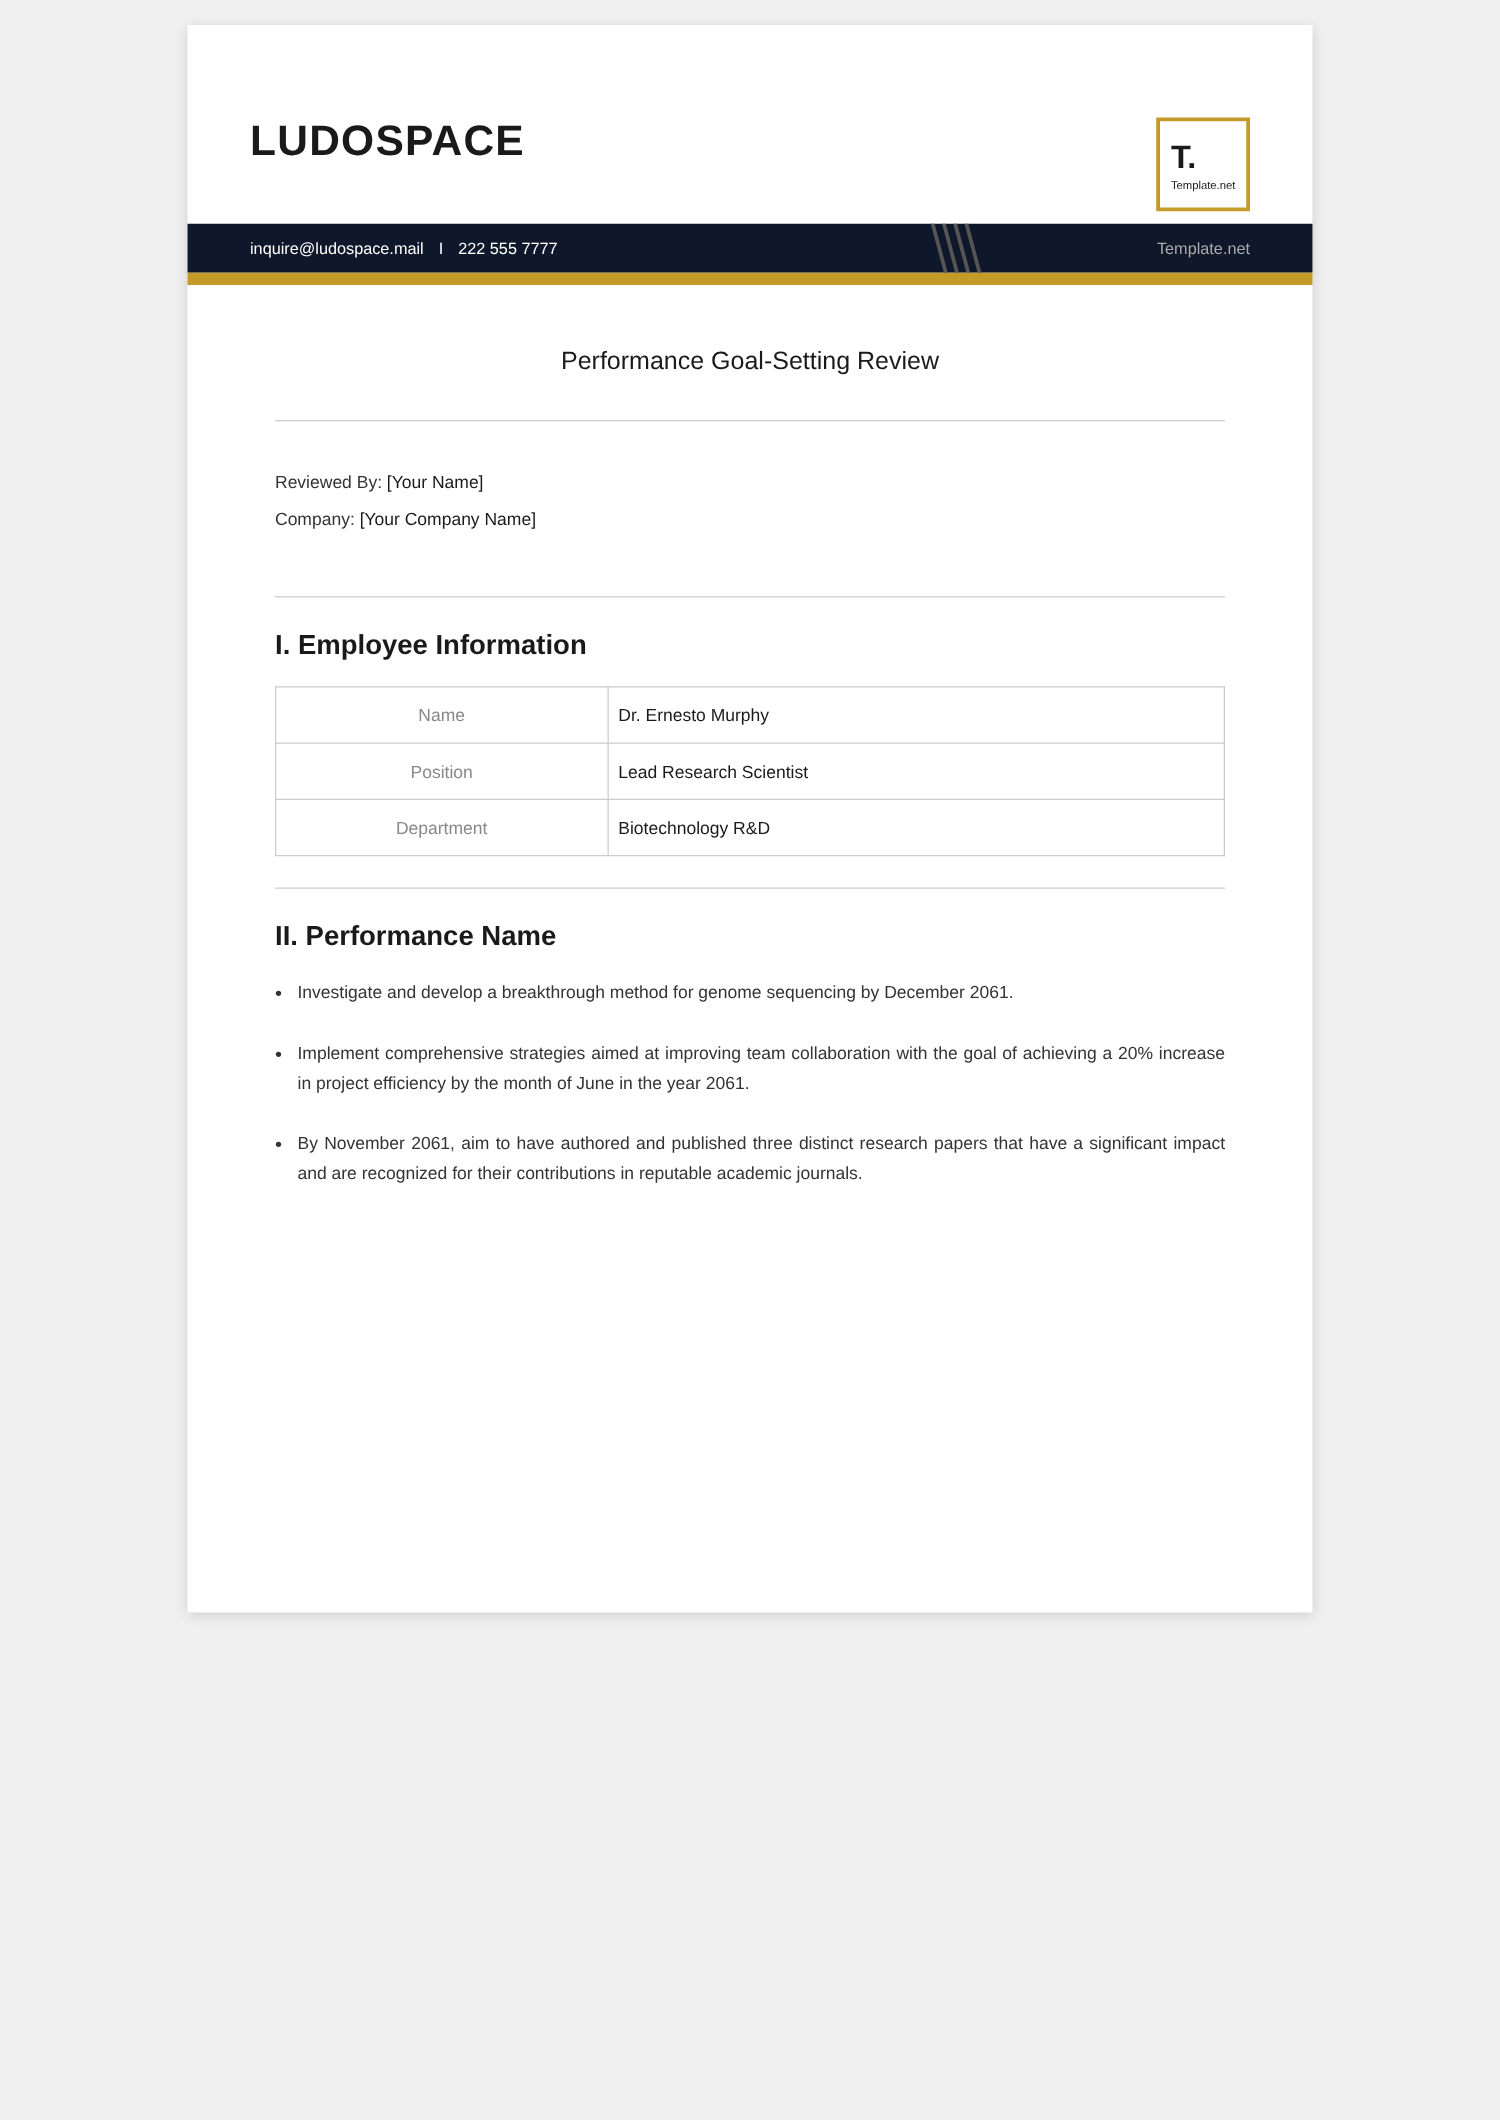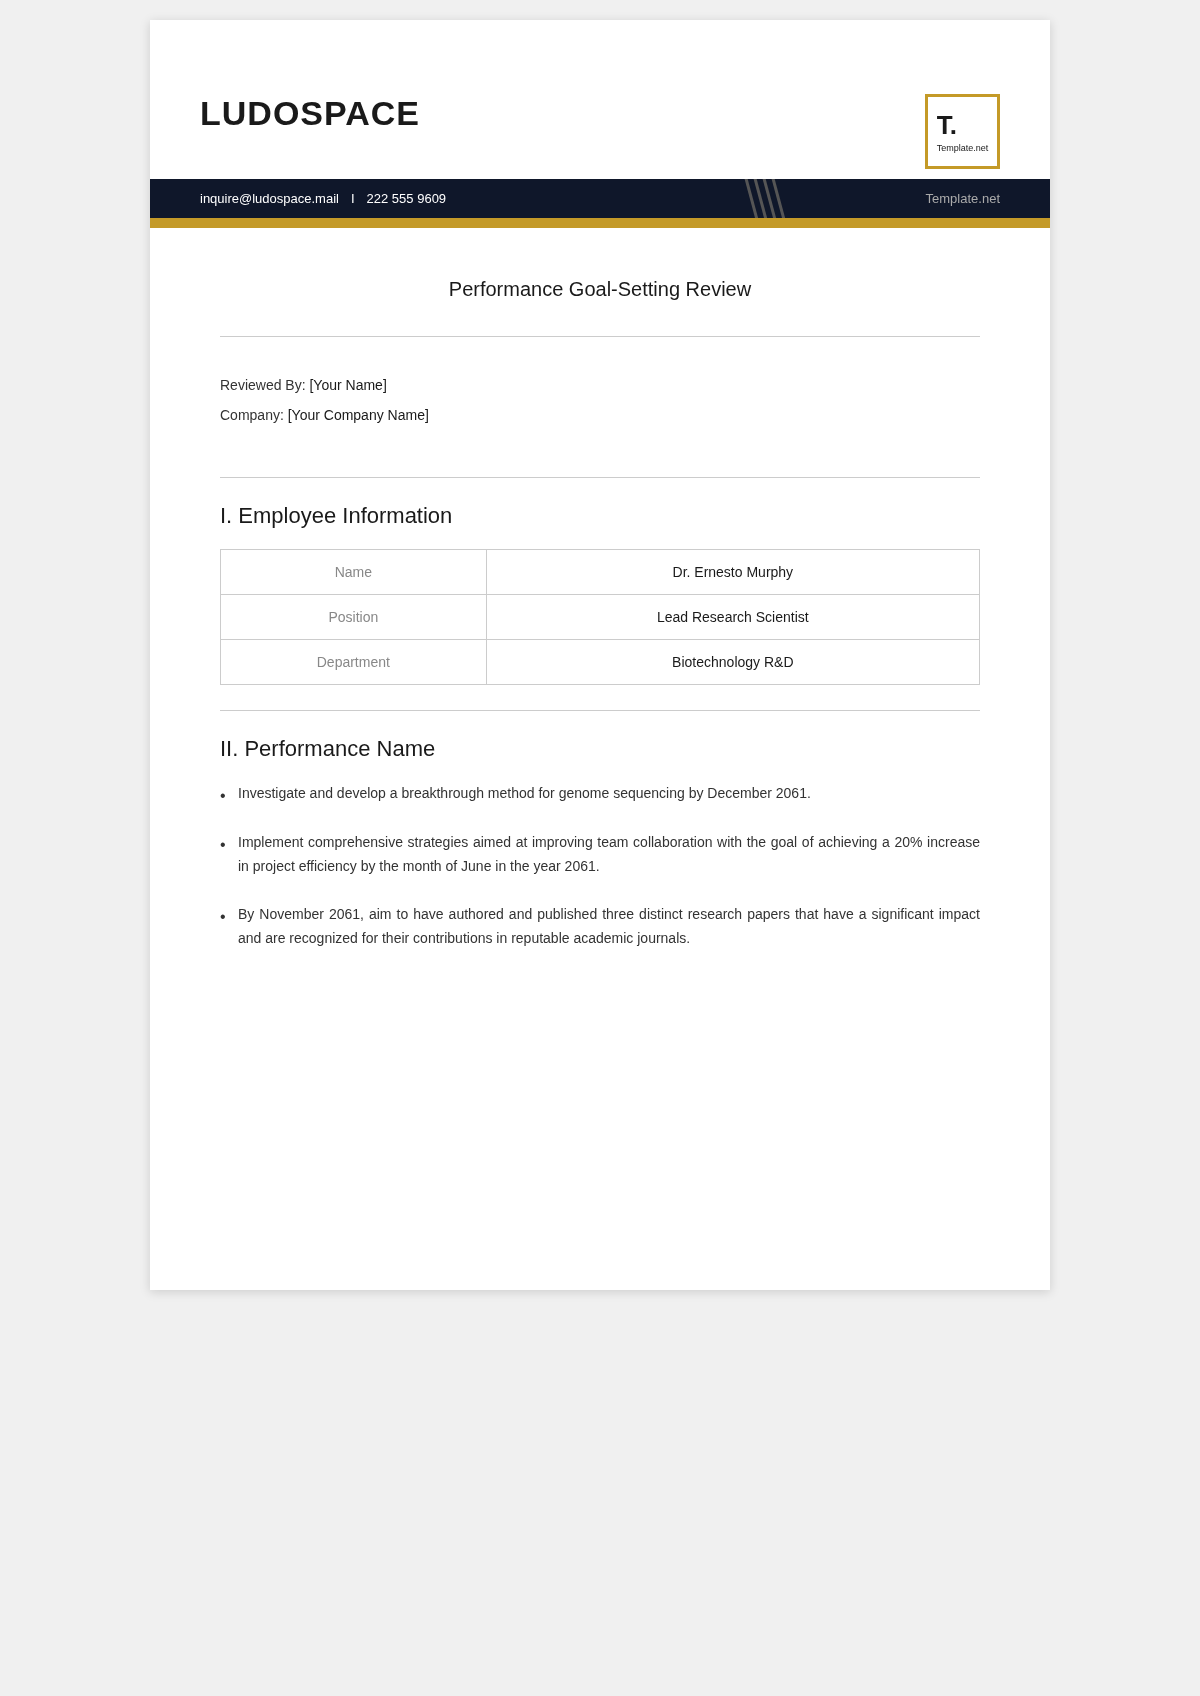--- a/index.html
+++ b/index.html
@@ -139,21 +139,21 @@
     }
 
     .review-info-line strong {
       font-weight: normal;
       color: #1a1a1a;
     }
 
     
     .section-heading {
       font-size: 22px;
-      font-weight: normal;
+      font-weight: bold;
       color: #1a1a1a;
       margin: 25px 0 20px 0;
     }
 
     
     .info-table {
       width: 100%;
       border-collapse: collapse;
       margin-bottom: 15px;
     }
@@ -166,21 +166,20 @@
 
     .info-table .label-cell {
       color: #888888;
       width: 35%;
       text-align: center;
       background: #fff;
     }
 
     .info-table .value-cell {
       color: #1a1a1a;
-      text-align: center;
       border-radius: 11px;
     }
 
     
     .goals-list {
       list-style: none;
       padding: 0;
     }
 
     .goals-list li {
@@ -213,21 +212,21 @@
       <div>
         <div style="font-size:26px;font-weight:900;">T.</div>
         <div style="font-size:9px;font-weight:normal;text-align:center;margin-top:2px;">Template.net</div>
       </div>
     </div>
   </div>
 
   <div class="contact-bar">
     <span class="contact-info">inquire@ludospace.mail</span>
     <span class="contact-info contact-separator">I</span>
-    <span class="contact-info">222 555 9609</span>
+    <span class="contact-info">222 555 7777</span>
     <div class="diagonal-lines">
       <div class="diagonal-line"></div>
       <div class="diagonal-line"></div>
       <div class="diagonal-line"></div>
       <div class="diagonal-line"></div>
     </div>
     <span class="template-info">Template.net</span>
   </div>
 
   <div class="gold-bar"></div>

